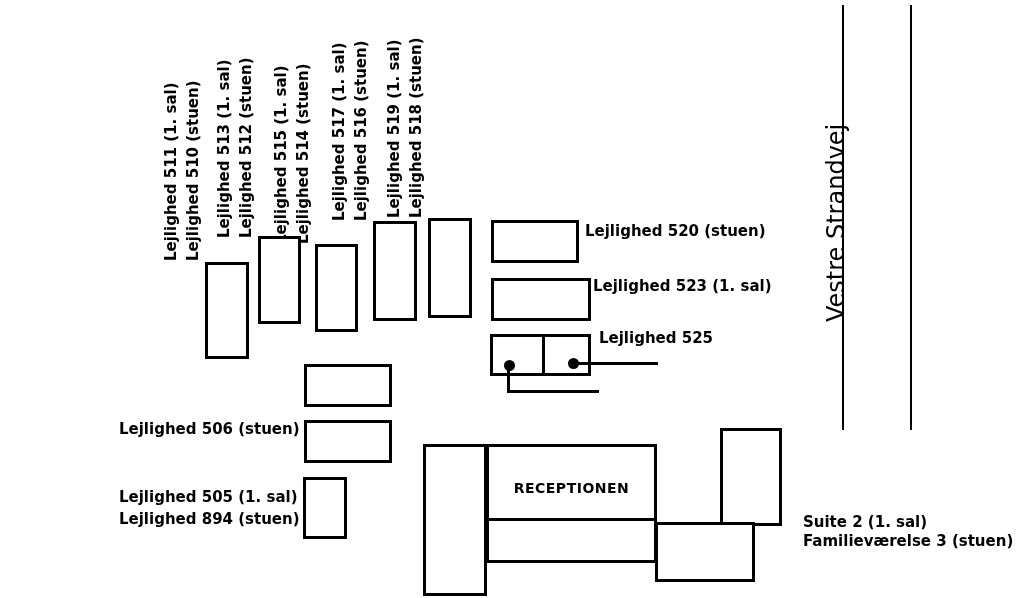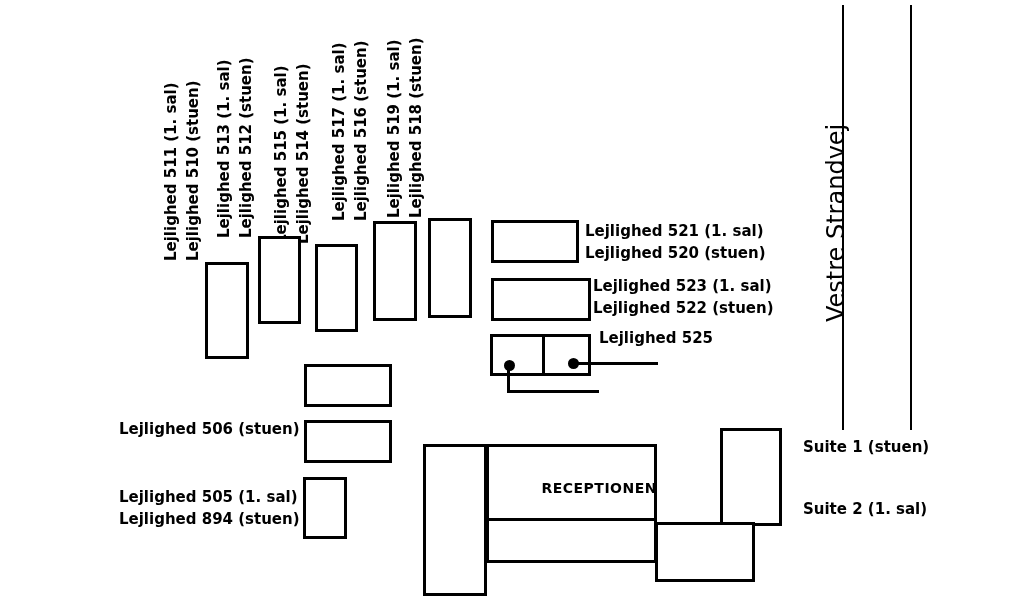--- a/index.html
+++ b/index.html
@@ -48,21 +48,21 @@
     line-height: 30px;
     white-space: nowrap;
     transform: rotate(-90deg);
     transform-origin: 0 100%;
   }
   .reception-text {
     position: absolute;
     left: 486px;
     top: 480px;
     width: 171px;
-    text-align: right;
+    text-align: center;
     font-size: 14px;
     font-weight: bold;
     letter-spacing: 0.5px;
     white-space: nowrap;
   }
   .dot {
     position: absolute;
     width: 11px;
     height: 11px;
     border-radius: 50%;
@@ -109,28 +109,26 @@
   </div>
 
   <div class="bx" style="left:205px; top:262px; width:44px; height:97px"></div>
   <div class="bx" style="left:258px; top:236px; width:43px; height:88px"></div>
   <div class="bx" style="left:315px; top:244px; width:43px; height:88px"></div>
   <div class="bx" style="left:373px; top:221px; width:44px; height:100px"></div>
   <div class="bx" style="left:428px; top:218px; width:44px; height:100px"></div>
 
   <div class="bx" style="left:491px; top:220px; width:88px; height:43px"></div>
   <div class="hlabel" style="left:585px; top:220px">
-    <div>Lejlighed 521 (1. sal)</div>
     <div>Lejlighed 520 (stuen)</div>
   </div>
 
   <div class="bx" style="left:491px; top:278px; width:100px; height:43px"></div>
   <div class="hlabel" style="left:593px; top:275px">
     <div>Lejlighed 523 (1. sal)</div>
-    <div>Lejlighed 522 (stuen)</div>
   </div>
 
   <div class="bx" style="left:490px; top:334px; width:101px; height:42px">
     <div class="divider"></div>
   </div>
   <div class="dot" style="left:504px; top:360px"></div>
   <div class="dot" style="left:568px; top:358px"></div>
   <div class="cline" style="left:574px; top:362px; width:84px; height:3px"></div>
   <div class="cline" style="left:507px; top:365px; width:3px; height:28px"></div>
   <div class="cline" style="left:507px; top:390px; width:92px; height:3px"></div>
@@ -150,16 +148,16 @@
   <div class="bx" style="left:303px; top:477px; width:44px; height:62px"></div>
 
   <div class="bx" style="left:423px; top:444px; width:64px; height:152px"></div>
   <div class="bx" style="left:486px; top:444px; width:171px; height:77px"></div>
   <div class="bx" style="left:486px; top:518px; width:171px; height:45px"></div>
   <div class="reception-text">RECEPTIONEN</div>
 
   <div class="bx" style="left:720px; top:428px; width:62px; height:98px"></div>
   <div class="bx" style="left:655px; top:522px; width:100px; height:60px"></div>
 
-  <div class="hlabel" style="left:803px; top:436px">Suite 1 (stuen)</div>
-  <div class="hlabel" style="left:803px; top:498px">Suite 2 (1. sal)</div>
+  <div class="hlabel" style="left:803px; top:511px">Suite 2 (1. sal)</div>
+  <div class="hlabel" style="left:803px; top:530px">Familieværelse 3 (stuen)</div>
 
 </div>
 
 </body></html>

